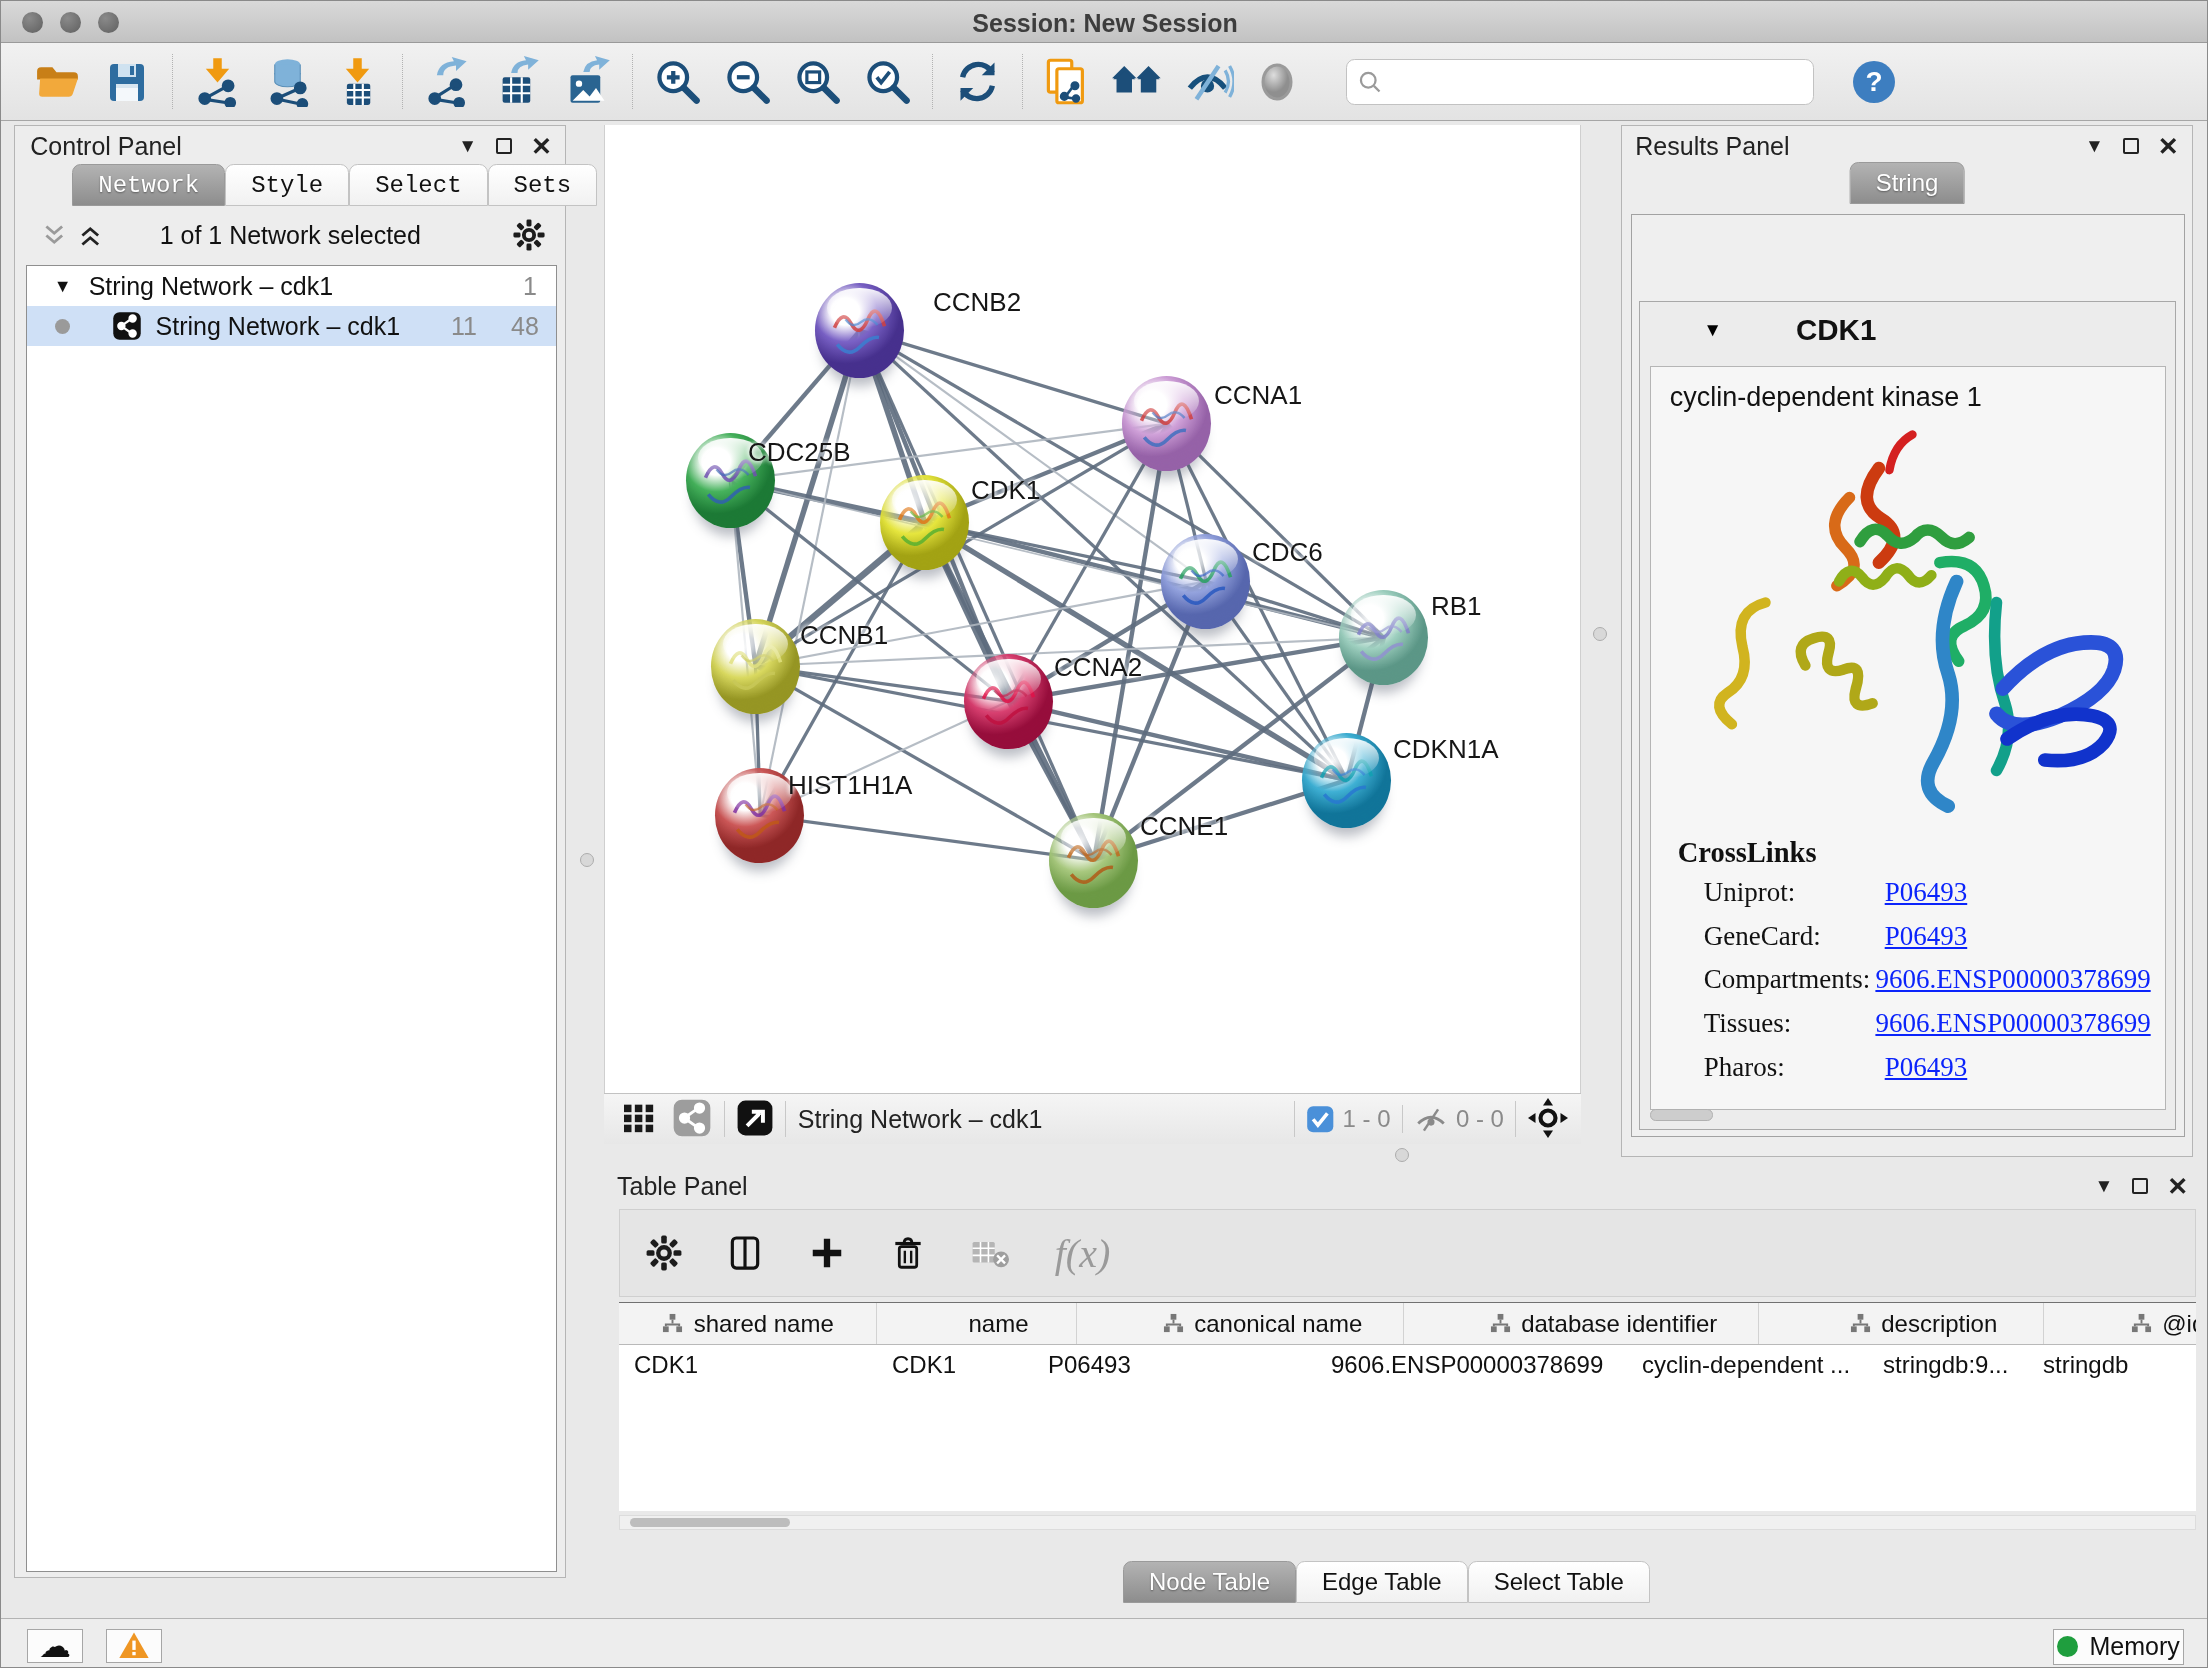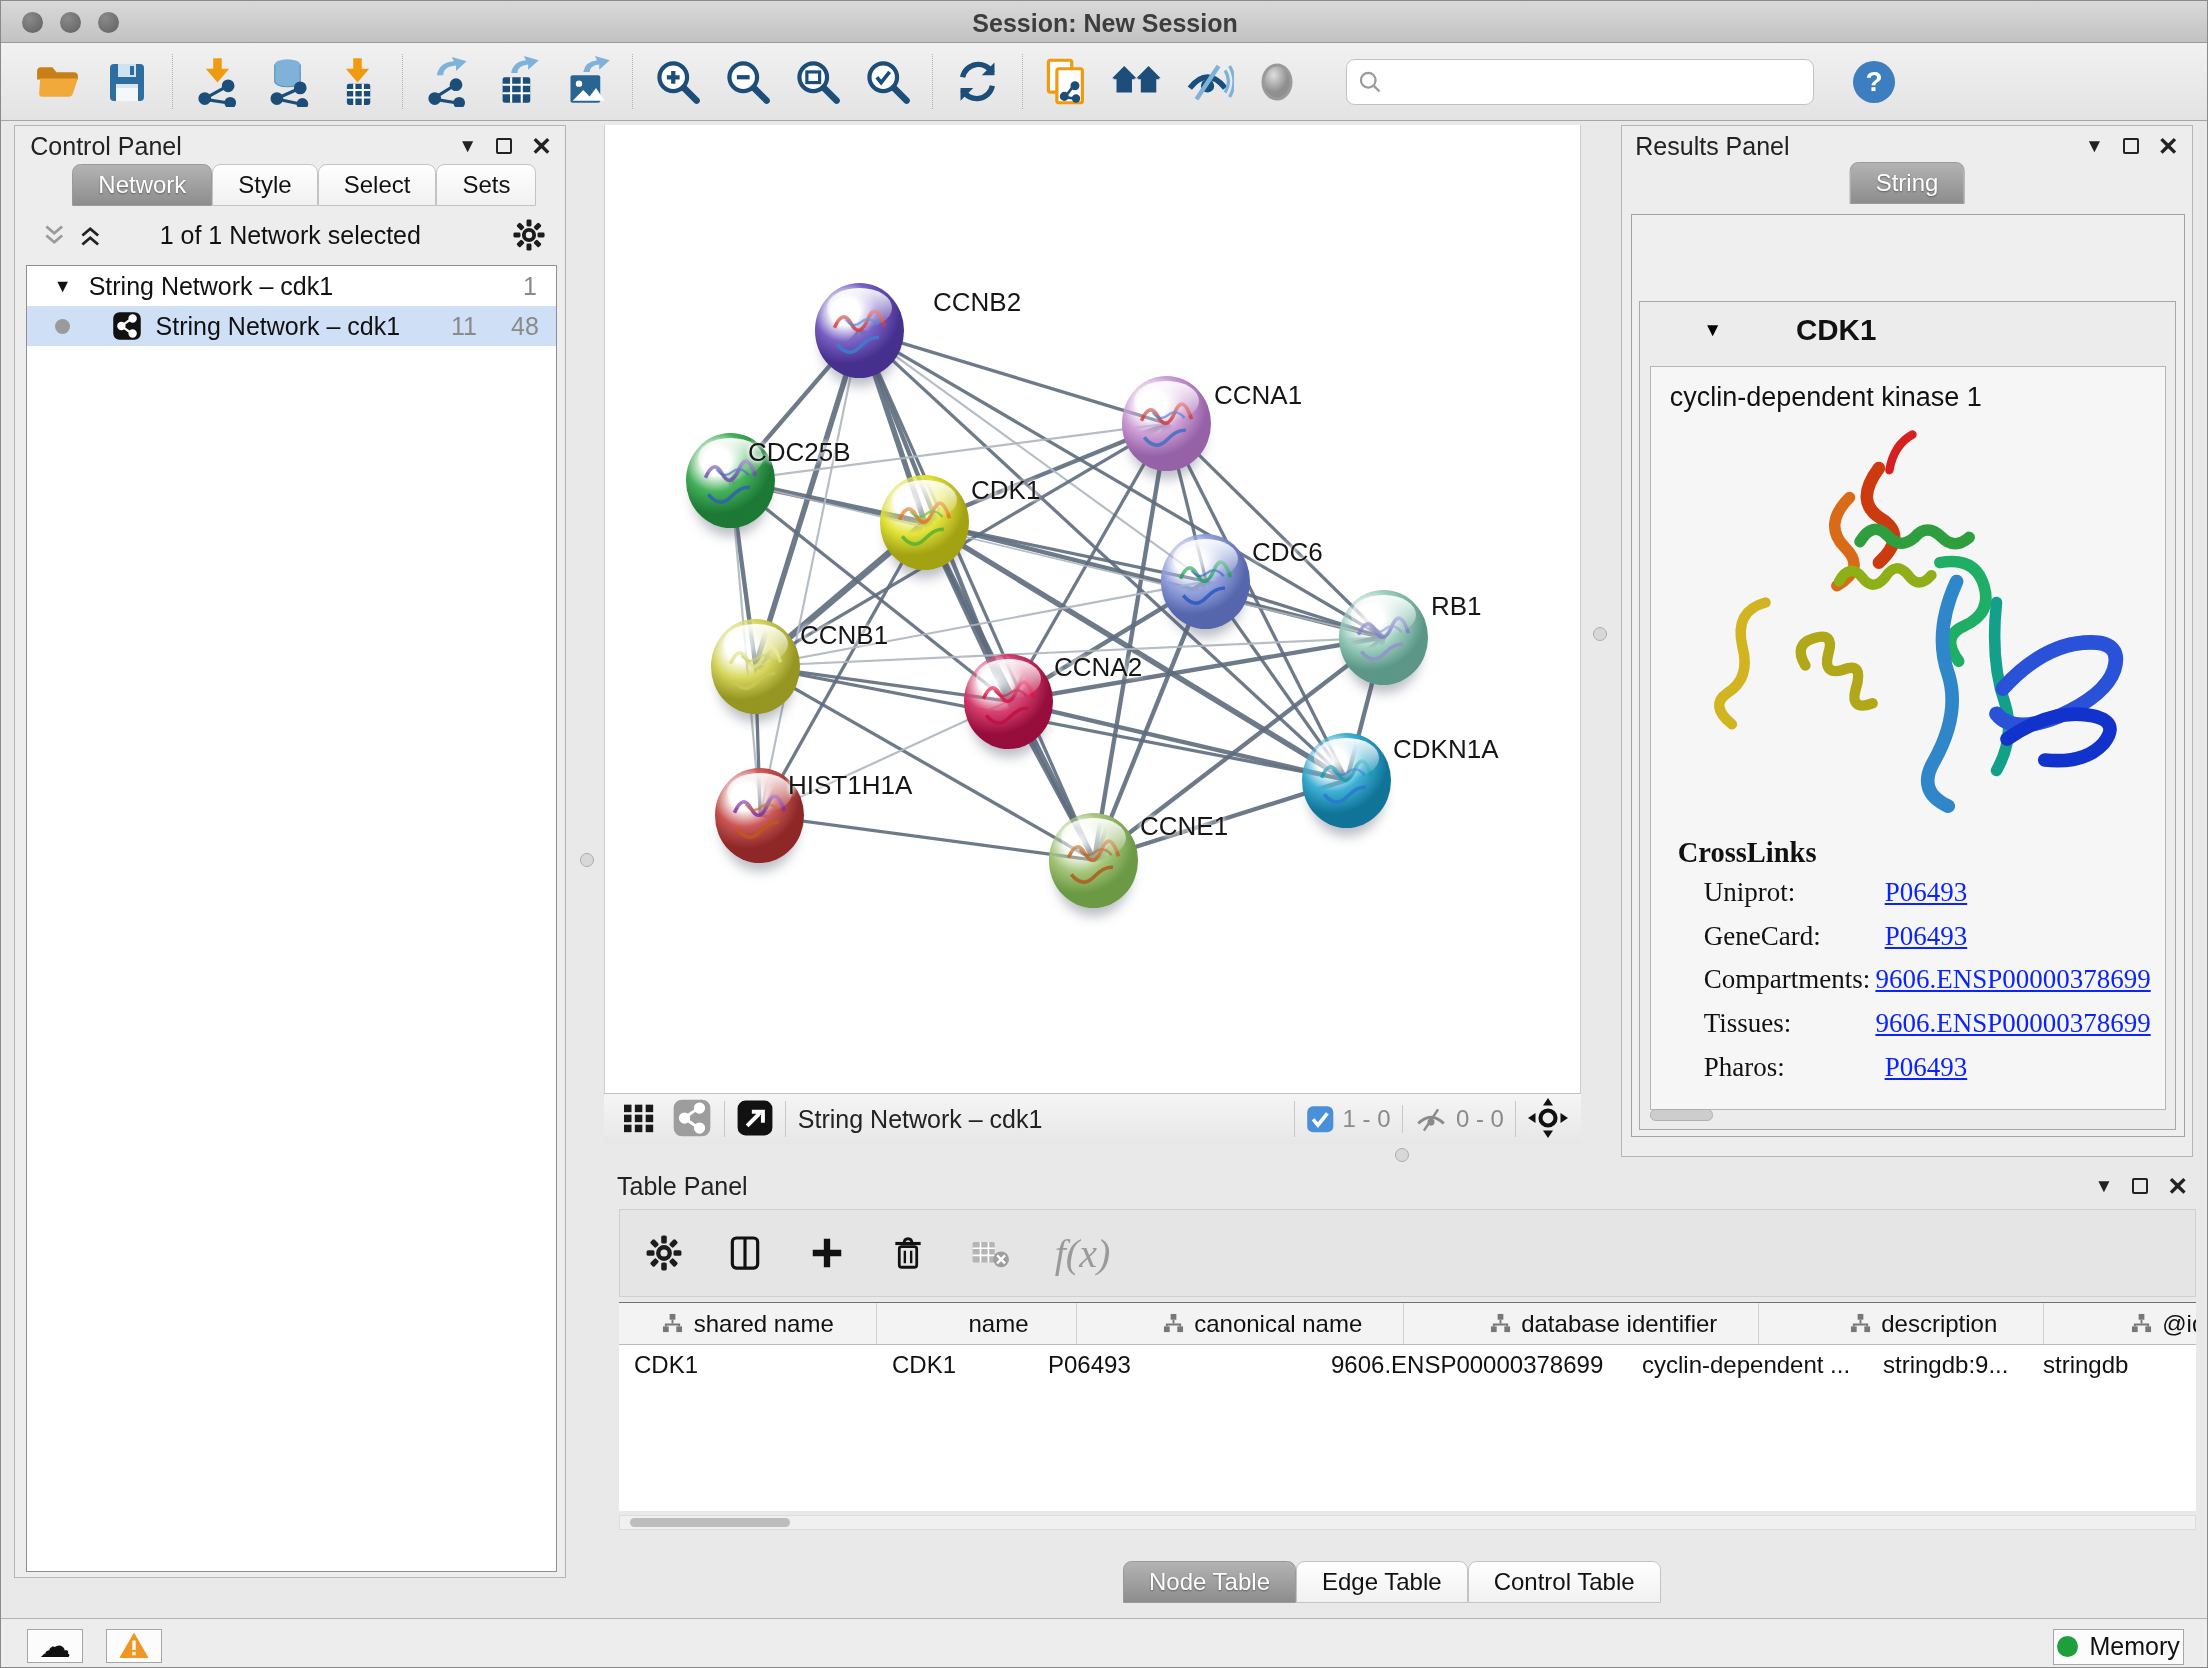--- a/index.html
+++ b/index.html
@@ -29,21 +29,21 @@
 
   .tab { height:42px; display:flex; align-items:center; justify-content:center; padding:0 25px; background:linear-gradient(#ffffff,#f1f1f1); border:1px solid #c3c3c3; border-radius:8.6px 8.6px 0 0; font-size:24px; color:#111; }
   .tab.active { background:linear-gradient(#b3b3b3,#8d8d8d); color:#fff; text-shadow:0 1px 1.9px rgba(0,0,0,.4); border-color:#9a9a9a; }
 
   .btn { background:linear-gradient(#ffffff,#f2f2f2); border:1.9px solid #b9b9b9; border-radius:9.5px; font-size:26px; color:#111; display:flex; align-items:center; justify-content:center; box-shadow:0 1px 1.9px rgba(0,0,0,.12); }
 
   .knob { width:14.3px; height:14.3px; border-radius:50%; background:#d8d8d8; border:1px solid #adadad; }
 
   
   .control-panel { left:13.3px; top:124px; width:552px; height:1453px; background:#ededed; border:1px solid #b5b5b5; }
-  .cp-tabs { left:57px; top:38px; display:flex; }
+  .cp-tabs { left:57px; top:38px; display:flex;font-family:Liberation Mono, monospace; }
   .cp-status { left:0; top:86px; width:100%; height:46px; display:flex; align-items:center; }
   .cp-list { left:10.5px; top:139px; width:531px; height:1307px; background:#fff; border:1.9px solid #8f8f8f; }
   .tree-row { display:flex; align-items:center; height:40px; font-size:25px; color:#111; }
   .tree-count { color:#8a8a8a; }
 
   
   .net-canvas { left:603px; top:124px; width:977px; height:968px; background:#fff; border-left:1px solid #cfcfcf; border-right:1px solid #cfcfcf; overflow:hidden; }
   .net-node { position:absolute; border-radius:50%; }
   .net-node::before { content:""; position:absolute; left:14%; top:5%; width:72%; height:42%; border-radius:50%; background:linear-gradient(rgba(255,255,255,.95),rgba(255,255,255,0)); }
   .net-label { position:absolute; font-size:26px; color:#161616; text-shadow:0 0 4.8px #fff,0 0 4.8px #fff; white-space:nowrap; }
@@ -711,21 +711,21 @@
         <div class="tp-cell" style="width: 190px;">stringdb</div>
       </div>
     </div>
 </div>
 <div class="abs tp-scroll">
     <div class="abs tp-thumb"></div>
   </div>
 <div class="abs tp-tabs" id="table-tabs">
     <div class="tab active">Node Table</div>
     <div class="tab">Edge Table</div>
-    <div class="tab">Control Table</div>
+    <div class="tab">Select Table</div>
   </div>
 
 <div class="abs statusbar">
   <div class="abs sb-btn" style="left:26px;top:9.5px">
     <span style="font-size:32px;color:#111;line-height:1">☁</span>
   </div>
   <div class="abs sb-btn" style="left:105px;top:9.5px">
     <svg width="32" height="28.5" viewBox="0 0 48 42">
         <path d="M24 2 46 40H2z" fill="#ef9623"></path>
         <rect x="21.5" y="14" width="5" height="14" fill="#fff"></rect>

